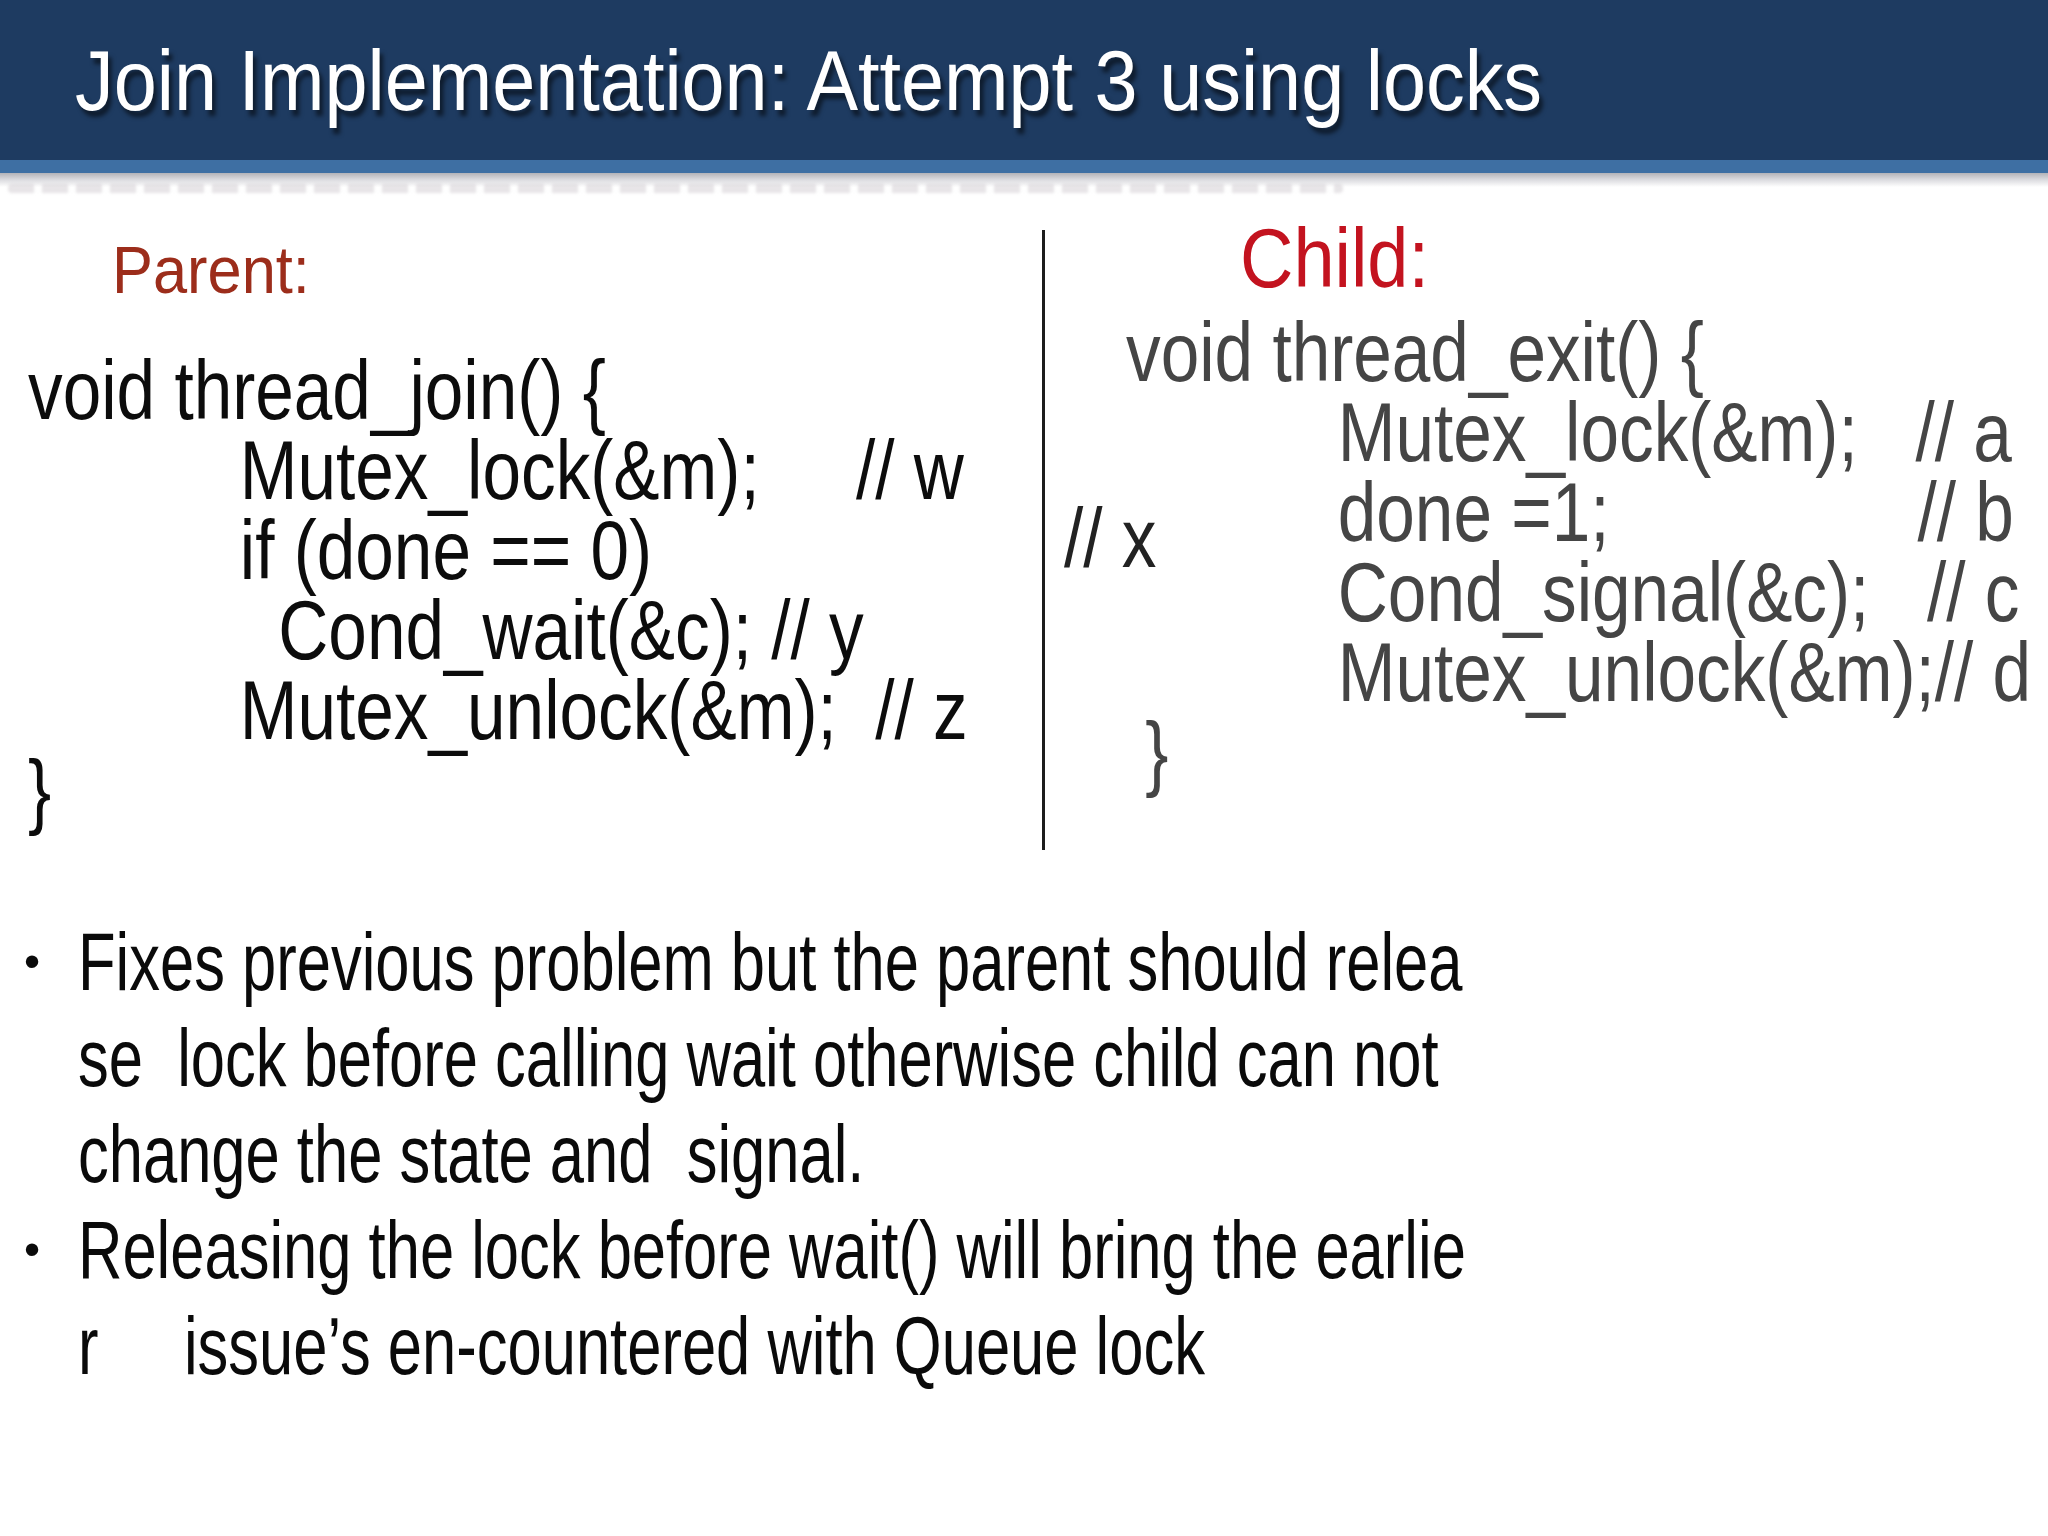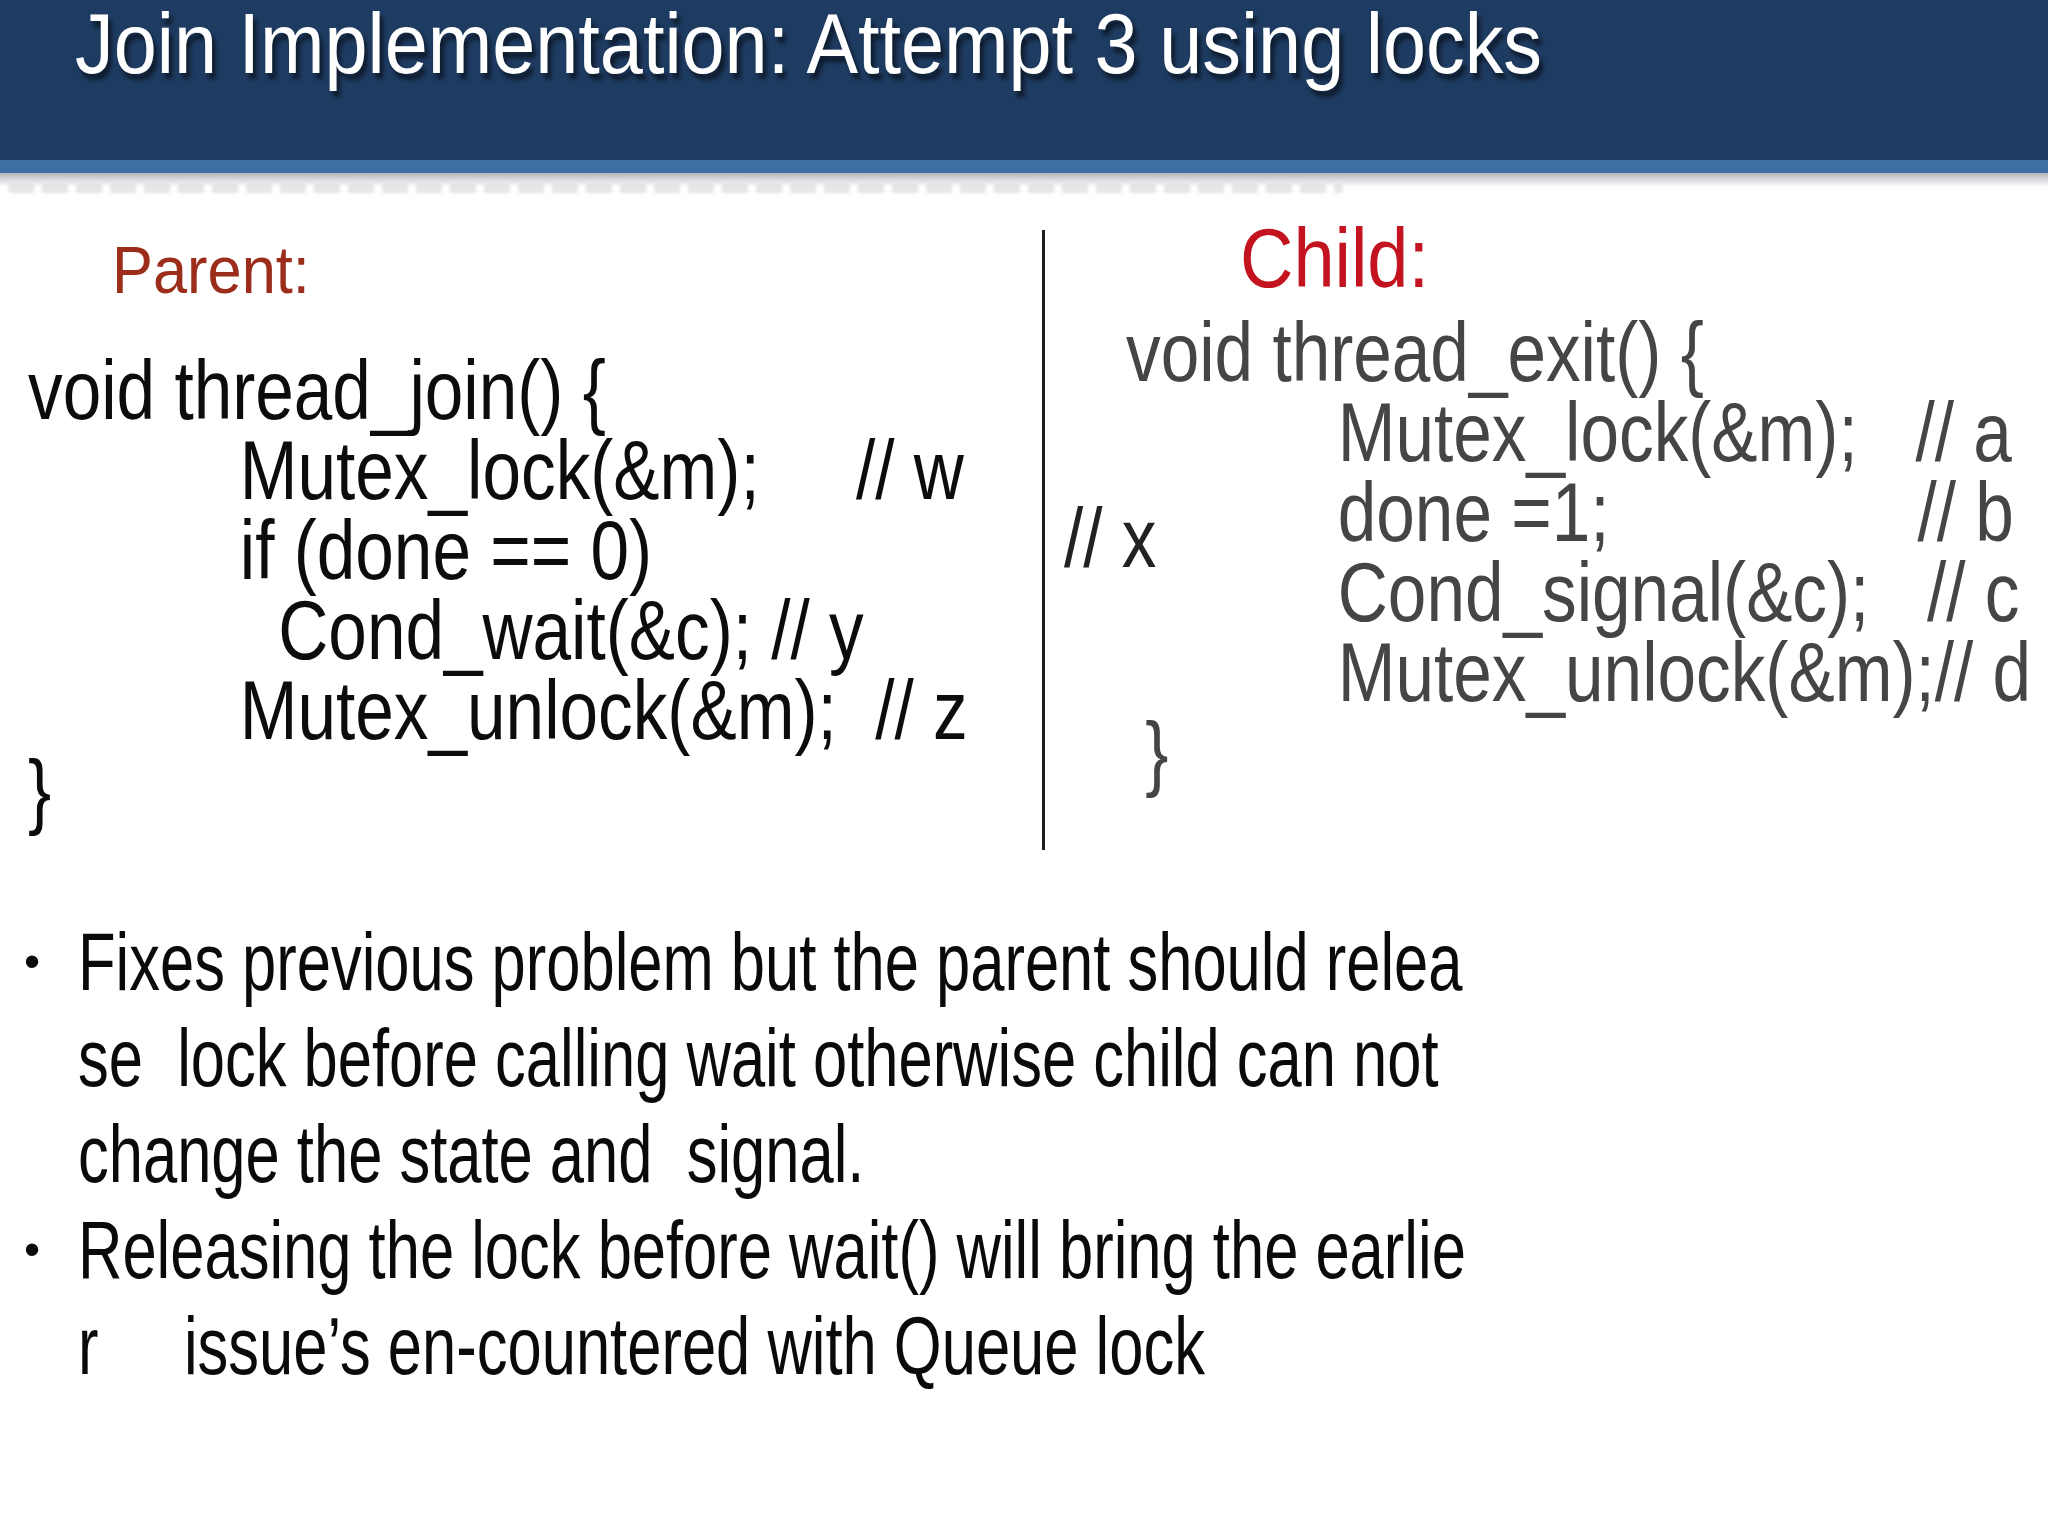--- a/index.html
+++ b/index.html
@@ -8,21 +8,21 @@
     --parent-code:#0c0c0c; --child-code:#454545; --comment-x:#222222;
     --bullet-text:#0a0a0a; --divider:#1c1c1c;
   }
   *{margin:0;padding:0;box-sizing:border-box;}
   html,body{background:#ffffff;}
   body{font-family:"Liberation Sans",sans-serif;}
   .slide{position:relative;width:2048px;height:1536px;overflow:hidden;background:#ffffff;}
 
   
   .titlebar{position:absolute;left:0;top:0;width:2048px;height:160px;
-    background:var(--header-bg);display:flex;}
+    background:var(--header-bg);display:flex;align-items:center;}
   .title{font-size:86px;line-height:1;color:var(--title-color);margin-left:75px;
     white-space:nowrap;letter-spacing:0;
     transform:scaleX(.90);transform-origin:left center;
     text-shadow:4px 6px 5px rgba(0,0,0,.55);}
   .accent{position:absolute;left:0;top:160px;width:2048px;height:13px;background:var(--header-accent);}
   .shadowband{position:absolute;left:0;top:173px;width:2048px;height:14px;
     background:linear-gradient(180deg,#b3b3b8 0%,#d9d9dd 45%,rgba(255,255,255,0) 100%);}
   .ghost{position:absolute;left:8px;top:184px;width:1335px;height:9px;opacity:.5;
     background:repeating-linear-gradient(90deg,rgba(168,158,168,.55) 0 26px,rgba(242,242,246,.12) 26px 34px);
     filter:blur(1.5px);border-radius:4px;}

